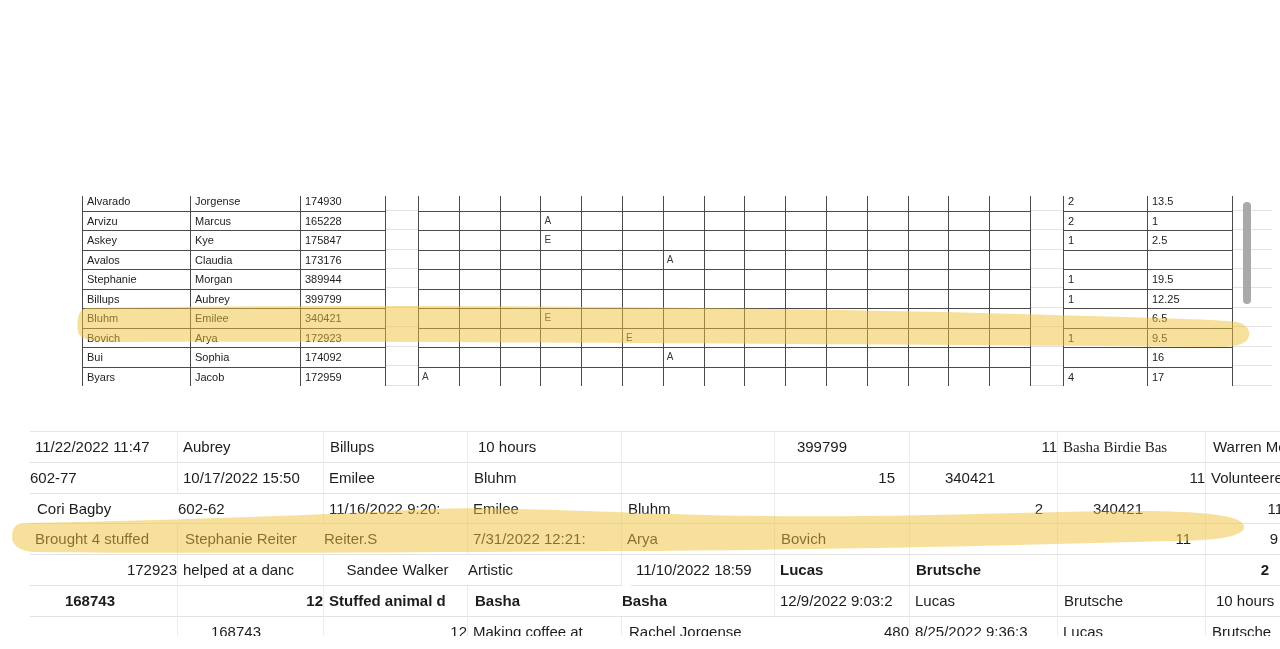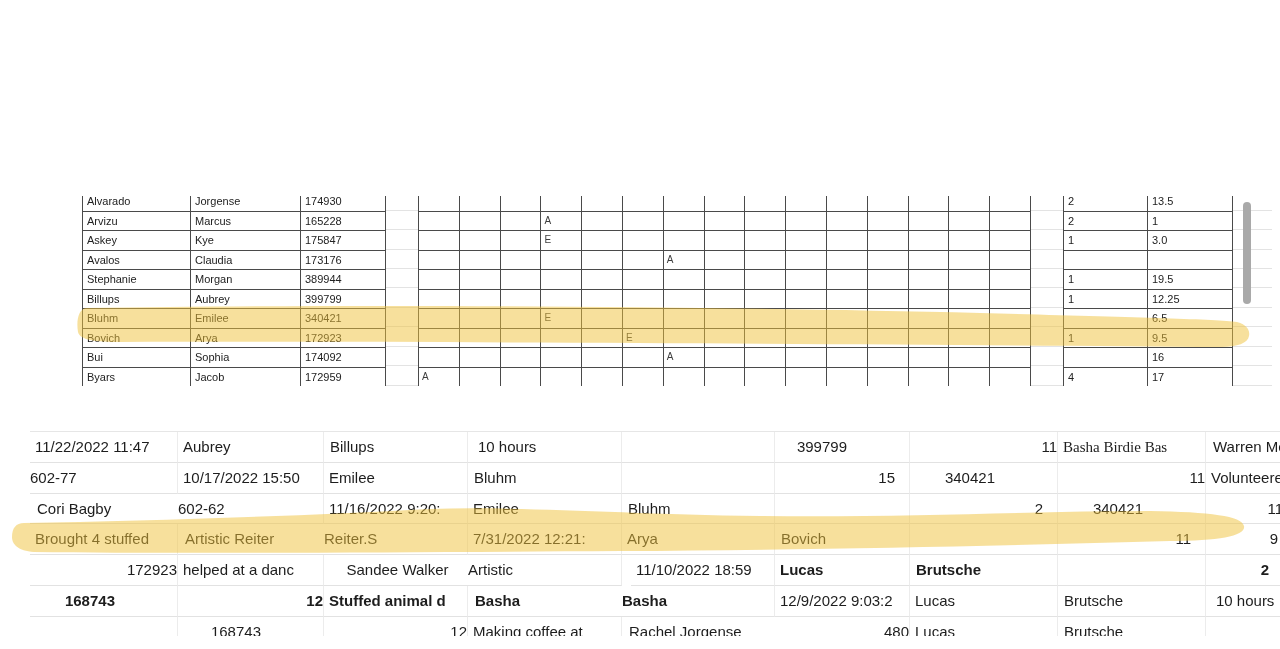--- a/index.html
+++ b/index.html
@@ -234,21 +234,21 @@
         <div class="tcell mark"></div>
         <div class="tcell mark"></div>
         <div class="tcell mark"></div>
       </div>
     <div id="top-c" class="subtable">
         <div class="tcell num">2</div>
         <div class="tcell num">13.5</div>
         <div class="tcell num">2</div>
         <div class="tcell num">1</div>
         <div class="tcell num">1</div>
-        <div class="tcell num">3.0</div>
+        <div class="tcell num">2.5</div>
         <div class="tcell num"></div>
         <div class="tcell num"></div>
         <div class="tcell num">1</div>
         <div class="tcell num">19.5</div>
         <div class="tcell num">1</div>
         <div class="tcell num">12.25</div>
         <div class="tcell num"></div>
         <div class="tcell num">6.5</div>
         <div class="tcell num">1</div>
         <div class="tcell num">9.5</div>
@@ -284,21 +284,21 @@
     <div class="bcell" style="padding-left: 7px; padding-right: 4px; border-right: none;">Cori Bagby</div>
     <div class="bcell">602-62</div>
     <div class="bcell" style="padding-left: 5px; padding-right: 0px;">11/16/2022 9:20:</div>
     <div class="bcell" style="padding-left: 5px; padding-right: 0px;">Emilee</div>
     <div class="bcell" style="padding-left: 6px; padding-right: 0px;">Bluhm</div>
     <div class="bcell" style="padding-left: 10px; padding-right: 9px;"></div>
     <div class="bcell right" style="padding-left: 0px; padding-right: 14px;">2</div>
     <div class="bcell right" style="padding-left: 0px; padding-right: 62px;">340421</div>
     <div class="bcell right" style="padding-left: 8px; padding-right: 0px;">11</div>
     <div class="bcell" style="padding-left: 5px; padding-right: 0px;">Brought 4 stuffed</div>
-    <div class="bcell" style="padding-left: 7px; padding-right: 4px; border-right: none;">Artistic Reiter</div>
+    <div class="bcell" style="padding-left: 7px; padding-right: 4px; border-right: none;">Stephanie Reiter</div>
     <div class="bcell">Reiter.S</div>
     <div class="bcell" style="padding-left: 5px; padding-right: 0px;">7/31/2022 12:21:</div>
     <div class="bcell" style="padding-left: 5px; padding-right: 0px;">Arya</div>
     <div class="bcell" style="padding-left: 6px; padding-right: 0px;">Bovich</div>
     <div class="bcell" style="padding-left: 10px; padding-right: 9px;"></div>
     <div class="bcell right" style="padding-left: 0px; padding-right: 14px;">11</div>
     <div class="bcell right" style="padding-left: 0px; padding-right: 5px;">9</div>
     <div class="bcell right" style="padding-left: 8px; padding-right: 0px;">172923</div>
     <div class="bcell" style="padding-left: 5px; padding-right: 0px;">helped at a danc</div>
     <div class="bcell" style="padding-left: 7px; padding-right: 4px; border-right: none; text-align: center;">Sandee Walker</div>
@@ -316,20 +316,21 @@
     <div class="bcell" style="padding-left: 5px; padding-right: 0px;">12/9/2022 9:03:2</div>
     <div class="bcell" style="padding-left: 5px; padding-right: 0px;">Lucas</div>
     <div class="bcell" style="padding-left: 6px; padding-right: 0px;">Brutsche</div>
     <div class="bcell" style="padding-left: 10px; padding-right: 9px;">10 hours</div>
     <div class="bcell" style="padding-left: 0px; padding-right: 14px;"></div>
     <div class="bcell right" style="padding-left: 0px; padding-right: 62px;">168743</div>
     <div class="bcell right" style="padding-left: 8px; padding-right: 0px;">12</div>
     <div class="bcell" style="padding-left: 5px; padding-right: 0px;">Making coffee at</div>
     <div class="bcell" style="padding-left: 7px; padding-right: 4px; border-right: none;">Rachel Jorgense</div>
     <div class="bcell right">480</div>
+    <div class="bcell" style="padding-left: 5px; padding-right: 0px;">8/25/2022 9:36:3</div>
     <div class="bcell" style="padding-left: 5px; padding-right: 0px;">Lucas</div>
     <div class="bcell" style="padding-left: 6px; padding-right: 0px;">Brutsche</div>
   </div>
 
 <svg id="marker-overlay" width="1280" height="649">
   <path id="hl-top" fill-opacity="0.5" d="M 86 308 C 350 304, 700 306, 980 313 C 1120 317, 1215 319, 1237 322
        C 1248 325, 1250 331, 1249 336 C 1248 343, 1237 347, 1222 347
        C 950 345, 500 341, 120 342 C 95 342, 80 340, 78 332 C 76 320, 79 309, 86 308 Z" fill="#F0C139"></path>
   <path id="hl-bottom" fill-opacity="0.5" d="M 24 523 C 150 521, 300 516, 430 509 C 520 506, 620 514, 760 516
        C 900 518, 1030 511, 1150 511 C 1210 512, 1242 516, 1244 526

